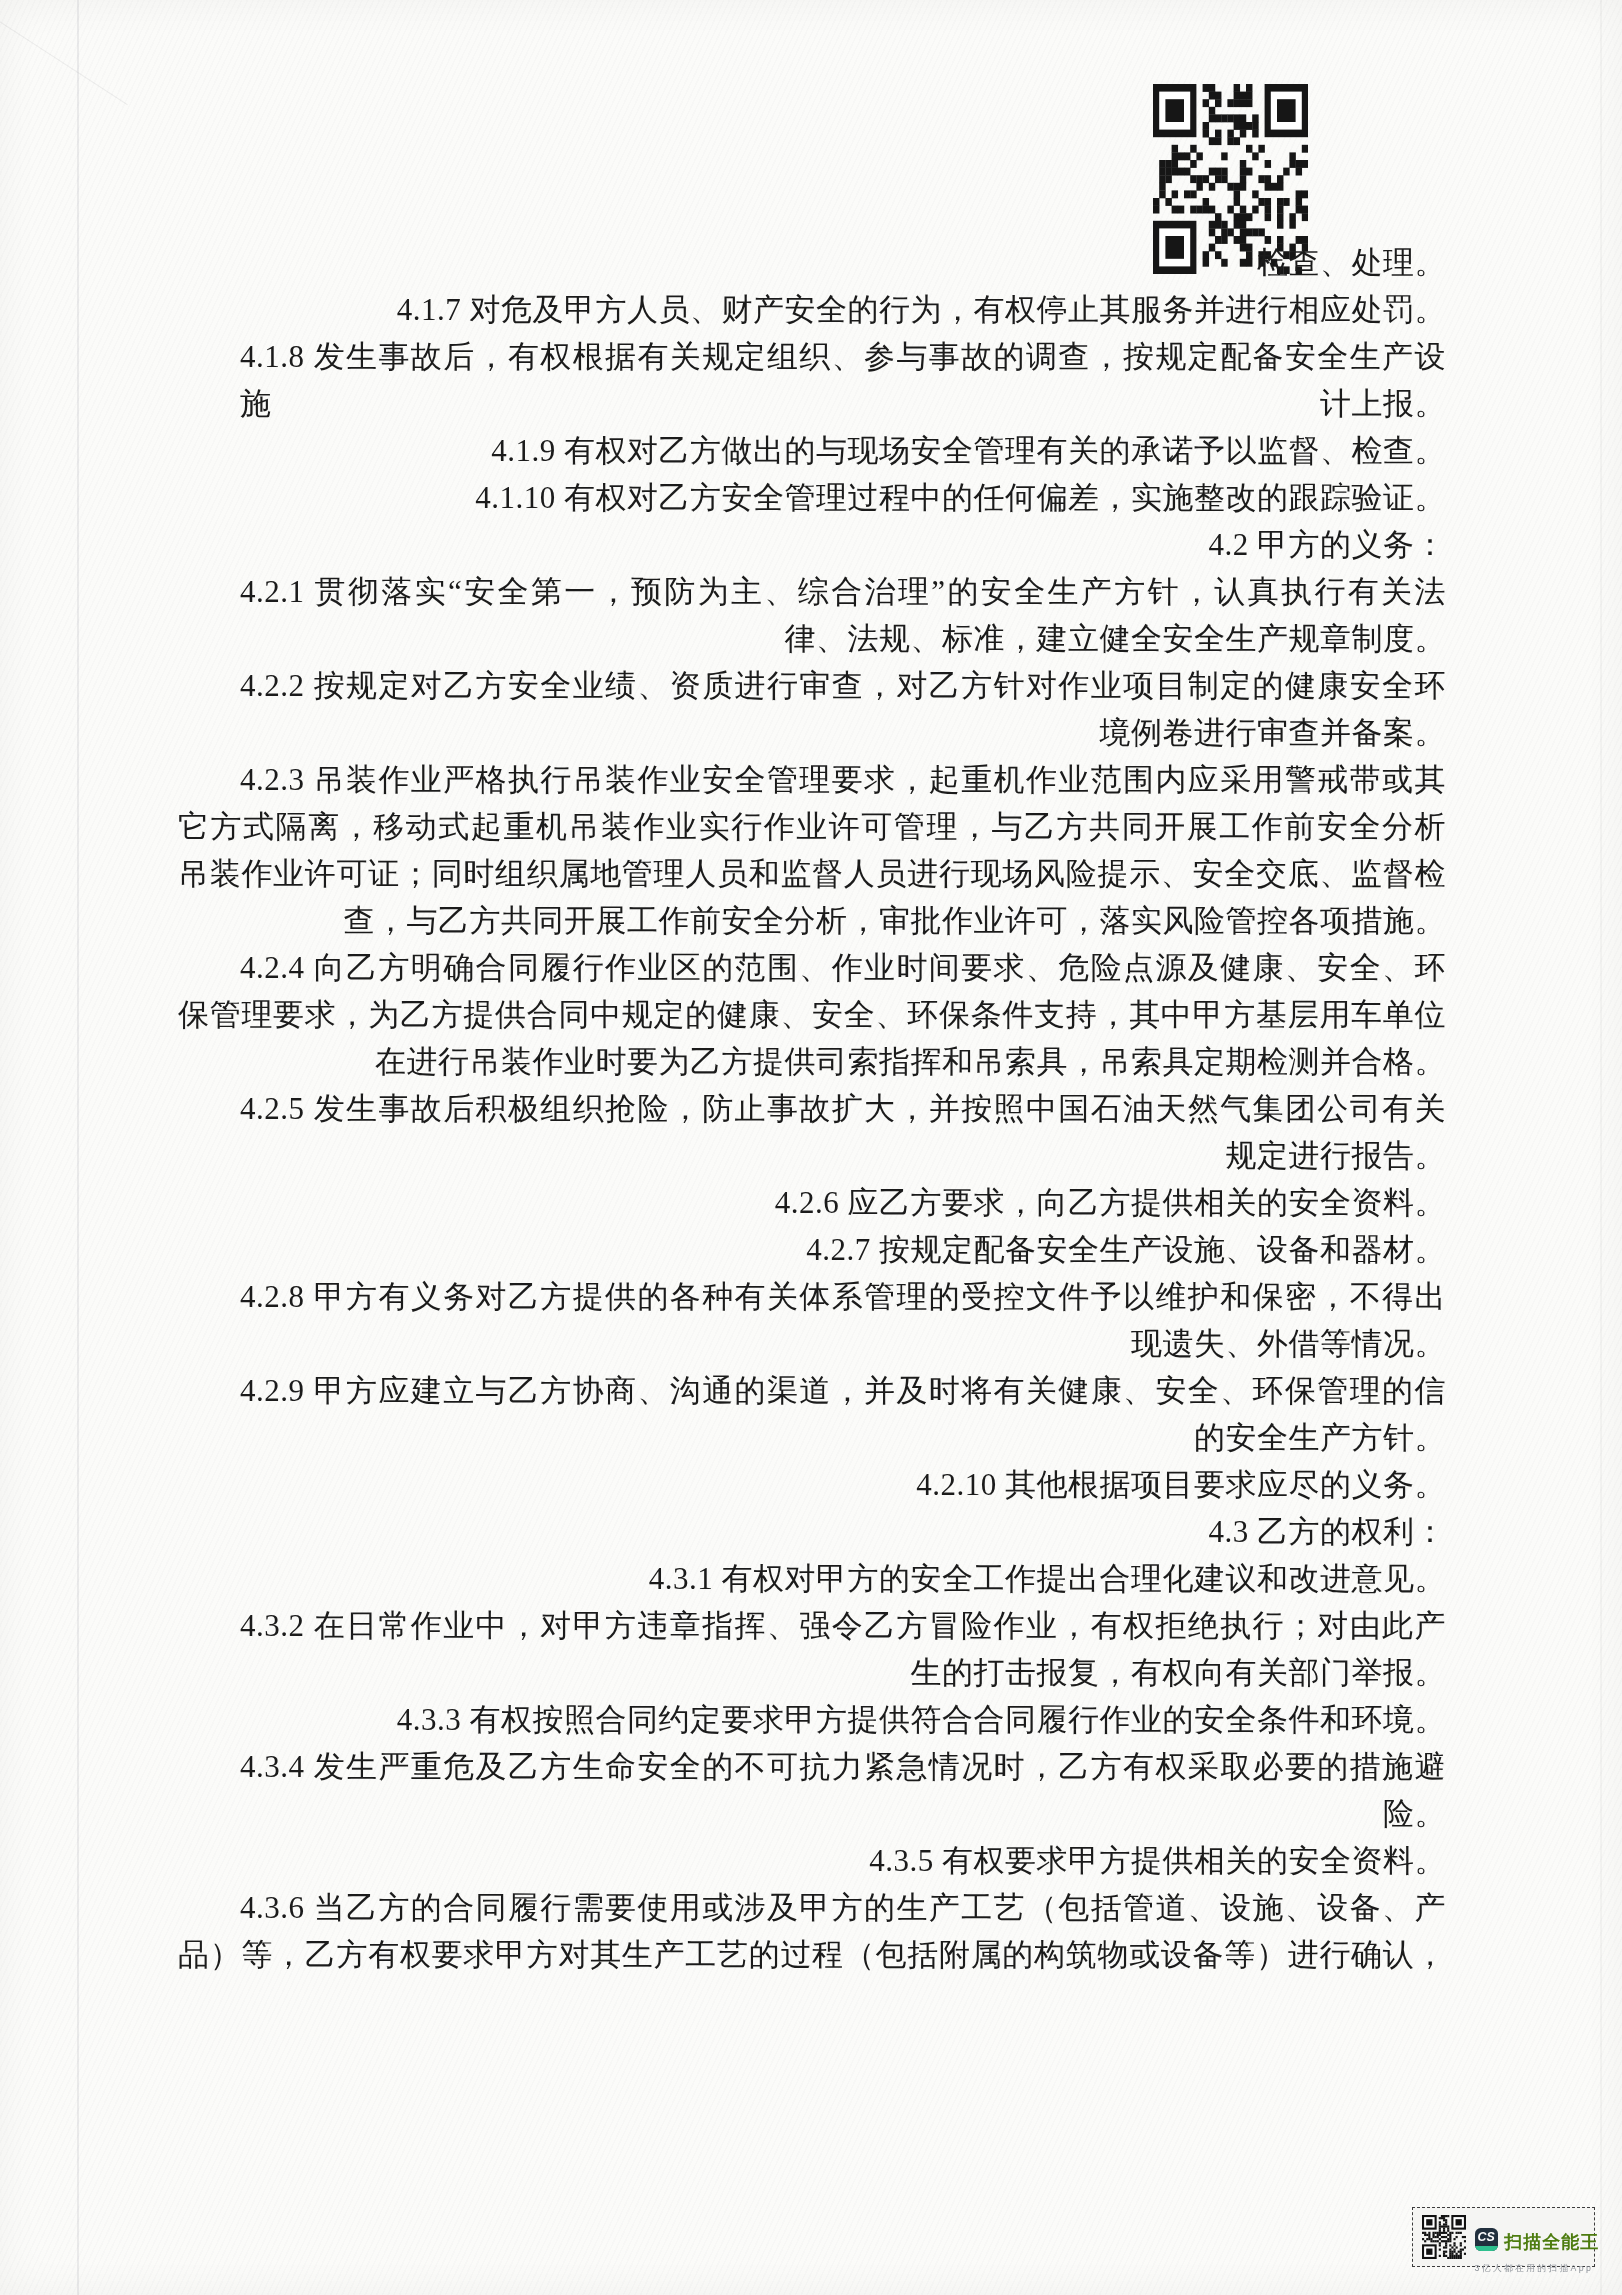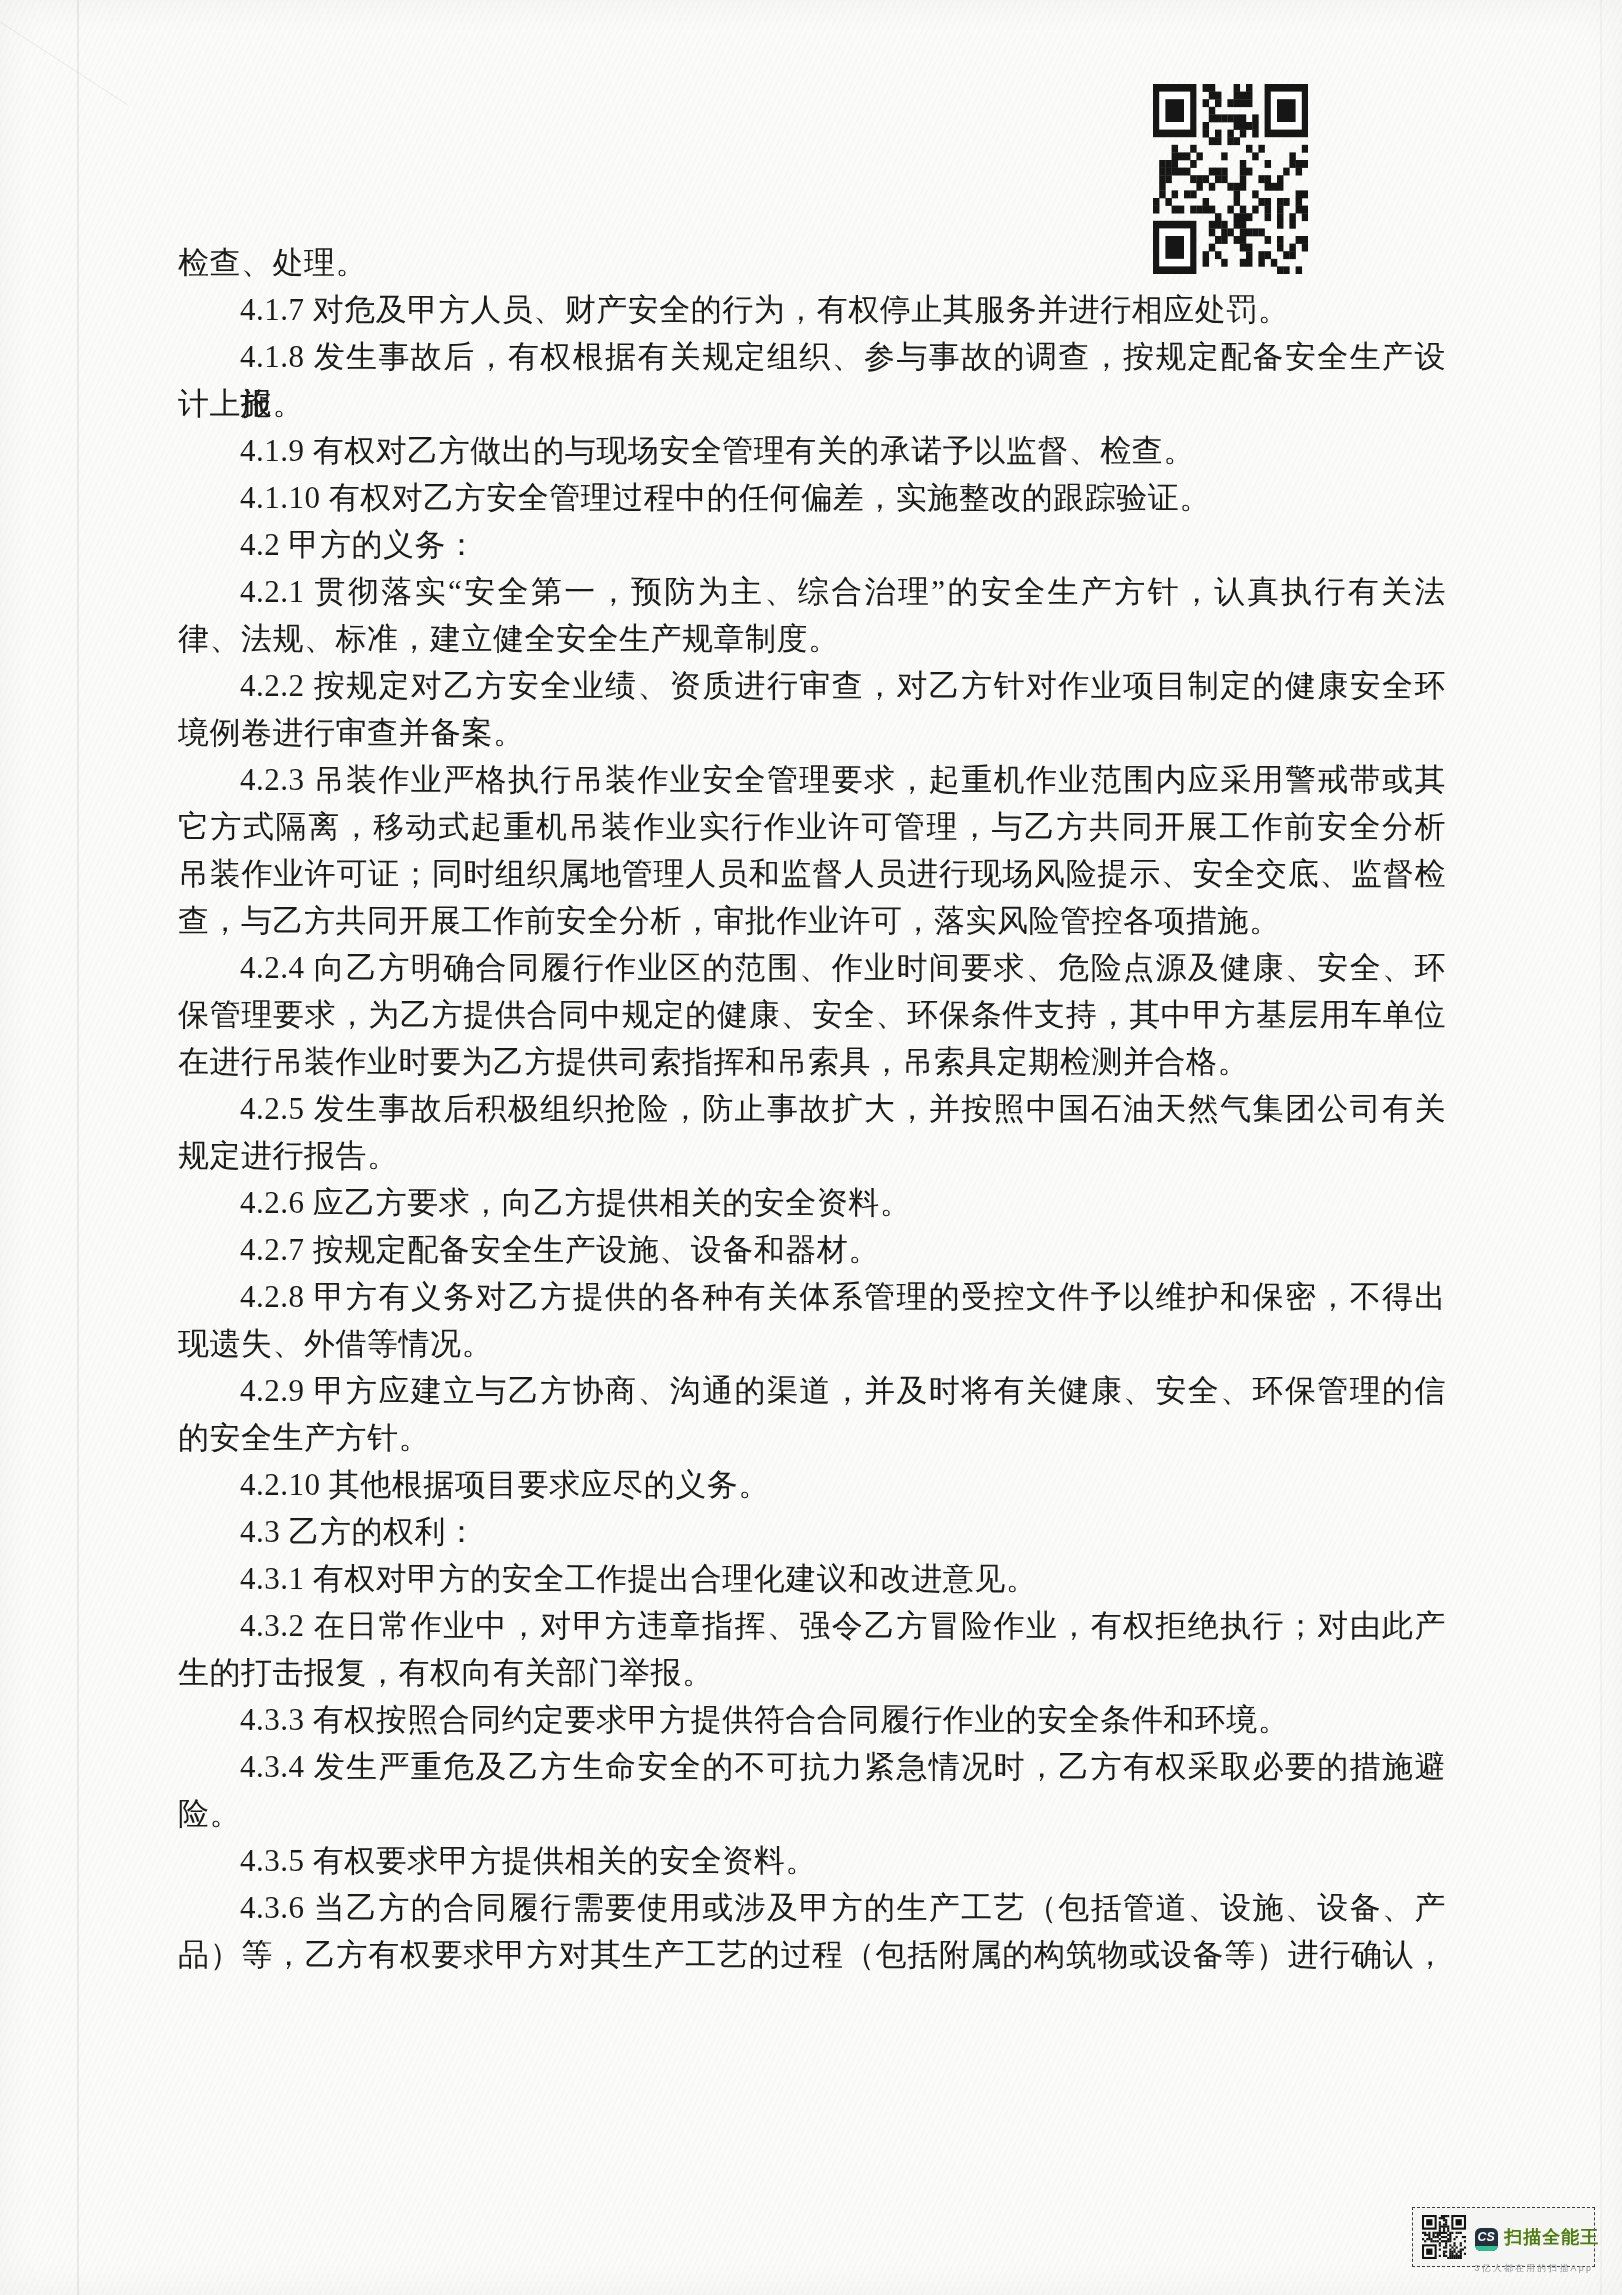--- a/index.html
+++ b/index.html
@@ -51,40 +51,40 @@
   .doc {
     position: absolute; left: 178px; top: 239px;
     width: 1268px;
     font-size: 31px;
     color: #1b1b1b;
     letter-spacing: 0.5px;
   }
   .line {
     height: 47px; line-height: 47px;
     white-space: normal;
-    text-align: left;
+    text-align: right;
   }
   .line.indent { padding-left: 62px; }
   .line.fill { text-align: justify; text-align-last: justify; }
 
   
   .badge {
     position: absolute; left: 1412px; top: 2207px;
     width: 183px; height: 60px;
     box-sizing: border-box;
     background: #f5f5f3;
     border: 1.5px dashed #3c3c3c;
     display: flex; align-items: center;
     padding: 0 5.2px 0 9.3px; gap: 8.3px;
     font-family: "Liberation Sans", "DejaVu Sans", sans-serif;
   }
   .badge-qr { width: 44px; height: 44px; flex: 0 0 auto; }
   .badge-qr svg { width: 100%; height: 100%; }
   .badge-right { display: flex; flex-direction: column; justify-content: center; }
-  .badge-top { display: flex; align-items: flex-start; gap: 6.7px; margin-top: 28px; }
+  .badge-top { display: flex; align-items: flex-end; gap: 6.7px; margin-top: 28px; }
   .badge-logo {
     position: relative; width: 23px; height: 23px;
     border-radius: 5.7px; background: #22303e;
     overflow: hidden; flex: 0 0 auto;
     display: flex; align-items: center; justify-content: center;
   }
   .logo-cs {
     color: #ffffff; font-weight: bold; font-style: italic;
     font-size: 12.4px; margin-top: -3.6px; letter-spacing: 0;
   }

